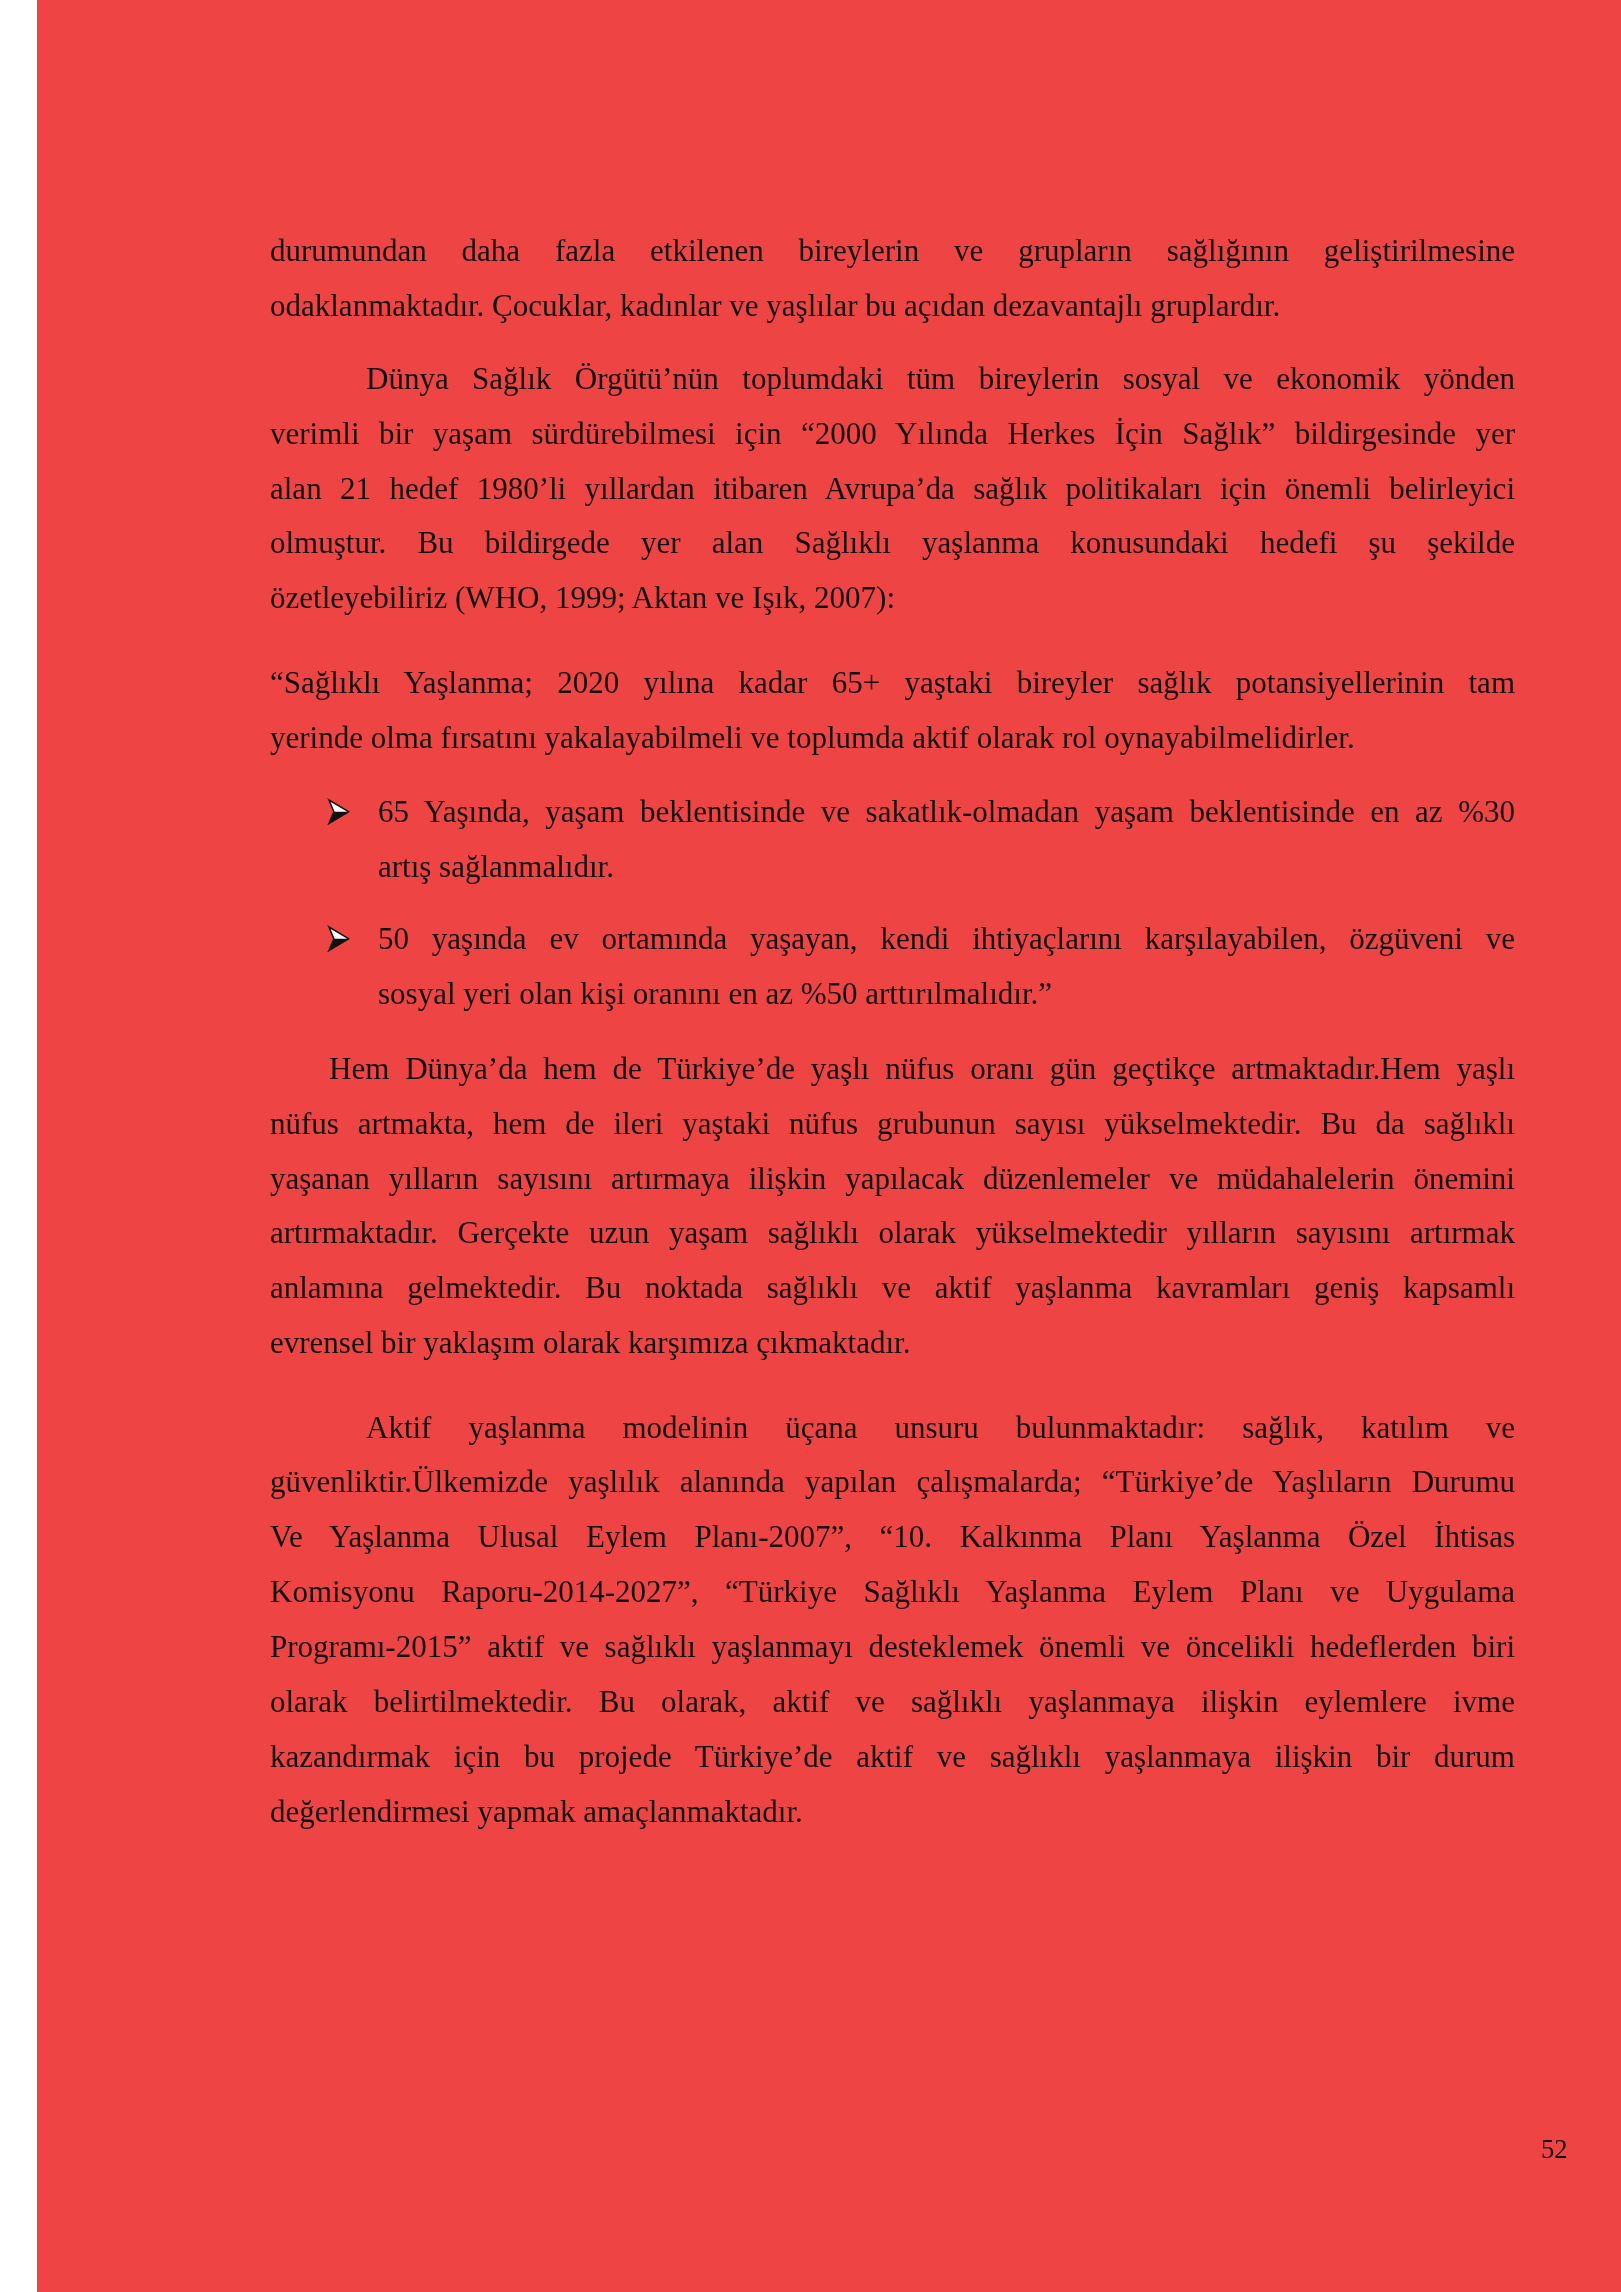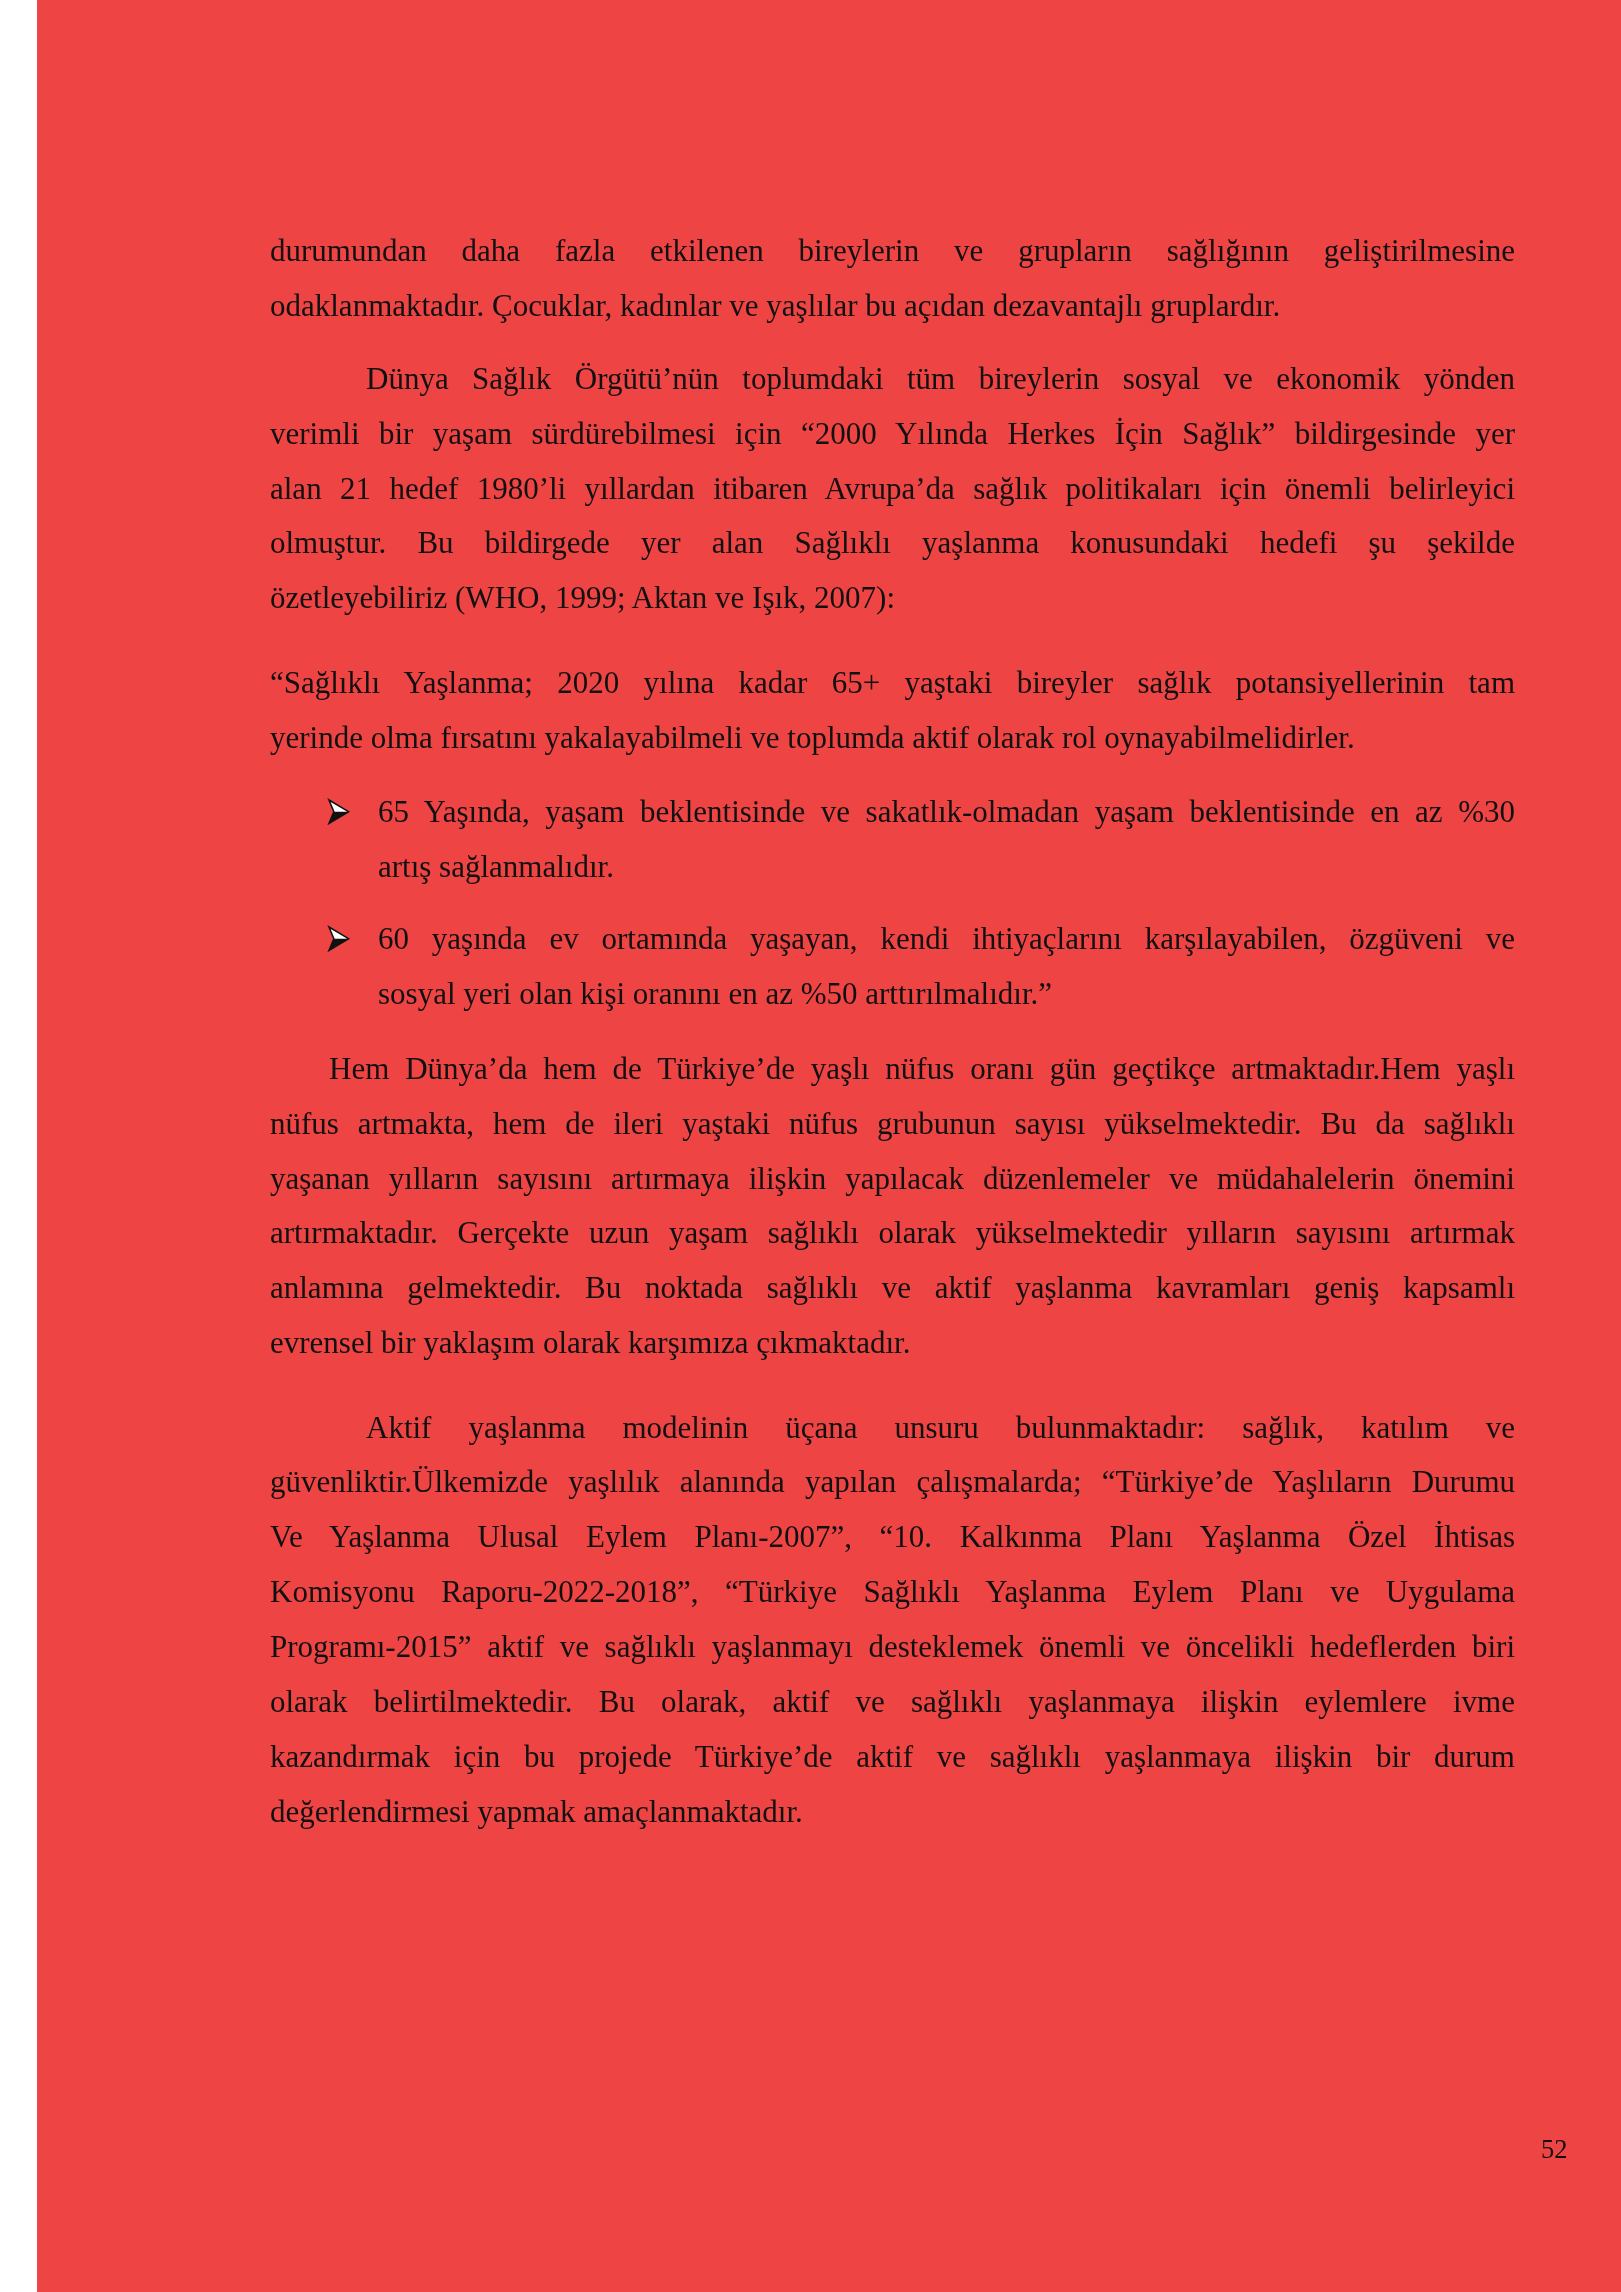--- a/index.html
+++ b/index.html
@@ -96,39 +96,39 @@
         <polygon points="7,14 22,14 2,26" fill="#111111"></polygon>
       </svg>
       <div class="line bullet-text" style="top:790px;">65 Yaşında, yaşam beklentisinde ve sakatlık-olmadan yaşam beklentisinde en az %30</div>
       <div class="line bullet-text last" style="top:845px;">artış sağlanmalıdır.</div>
     </div>
     <div>
       <svg class="bullet-icon" style="top:925px;" viewBox="0 0 24 28">
         <polygon points="2,2 22,14 2,26 7,14" fill="#ffffff" stroke="#111111" stroke-width="1.6"></polygon>
         <polygon points="7,14 22,14 2,26" fill="#111111"></polygon>
       </svg>
-      <div class="line bullet-text" style="top:917px;">60 yaşında ev ortamında yaşayan, kendi ihtiyaçlarını karşılayabilen, özgüveni ve</div>
+      <div class="line bullet-text" style="top:917px;">50 yaşında ev ortamında yaşayan, kendi ihtiyaçlarını karşılayabilen, özgüveni ve</div>
       <div class="line bullet-text last" style="top:972px;">sosyal yeri olan kişi oranını en az %50 arttırılmalıdır.”</div>
     </div>
   </div>
 
   <div>
     <div class="line indent-sm" style="top:1047px;">Hem Dünya’da hem de Türkiye’de yaşlı nüfus oranı gün geçtikçe artmaktadır.Hem yaşlı</div>
     <div class="line" style="top:1102px;">nüfus artmakta, hem de ileri yaştaki nüfus grubunun sayısı yükselmektedir. Bu da sağlıklı</div>
     <div class="line" style="top:1157px;">yaşanan yılların sayısını artırmaya ilişkin yapılacak düzenlemeler ve müdahalelerin önemini</div>
     <div class="line" style="top:1211px;">artırmaktadır. Gerçekte uzun yaşam sağlıklı olarak yükselmektedir yılların sayısını artırmak</div>
     <div class="line" style="top:1266px;">anlamına gelmektedir. Bu noktada sağlıklı ve aktif yaşlanma kavramları geniş kapsamlı</div>
     <div class="line last" style="top:1321px;">evrensel bir yaklaşım olarak karşımıza çıkmaktadır.</div>
   </div>
 
   <div>
     <div class="line indent" style="top:1406px;">Aktif yaşlanma modelinin üçana unsuru bulunmaktadır: sağlık, katılım ve</div>
     <div class="line" style="top:1460px;">güvenliktir.Ülkemizde yaşlılık alanında yapılan çalışmalarda; “Türkiye’de Yaşlıların Durumu</div>
     <div class="line" style="top:1515px;">Ve Yaşlanma Ulusal Eylem Planı-2007”, “10. Kalkınma Planı Yaşlanma Özel İhtisas</div>
-    <div class="line" style="top:1570px;">Komisyonu Raporu-2022-2018”, “Türkiye Sağlıklı Yaşlanma Eylem Planı ve Uygulama</div>
+    <div class="line" style="top:1570px;">Komisyonu Raporu-2014-2027”, “Türkiye Sağlıklı Yaşlanma Eylem Planı ve Uygulama</div>
     <div class="line" style="top:1625px;">Programı-2015” aktif ve sağlıklı yaşlanmayı desteklemek önemli ve öncelikli hedeflerden biri</div>
     <div class="line" style="top:1680px;">olarak belirtilmektedir. Bu olarak, aktif ve sağlıklı yaşlanmaya ilişkin eylemlere ivme</div>
     <div class="line" style="top:1735px;">kazandırmak için bu projede Türkiye’de aktif ve sağlıklı yaşlanmaya ilişkin bir durum</div>
     <div class="line last" style="top:1790px;">değerlendirmesi yapmak amaçlanmaktadır.</div>
   </div>
 
   <div class="page-number">52</div>
 
 </div>
 

